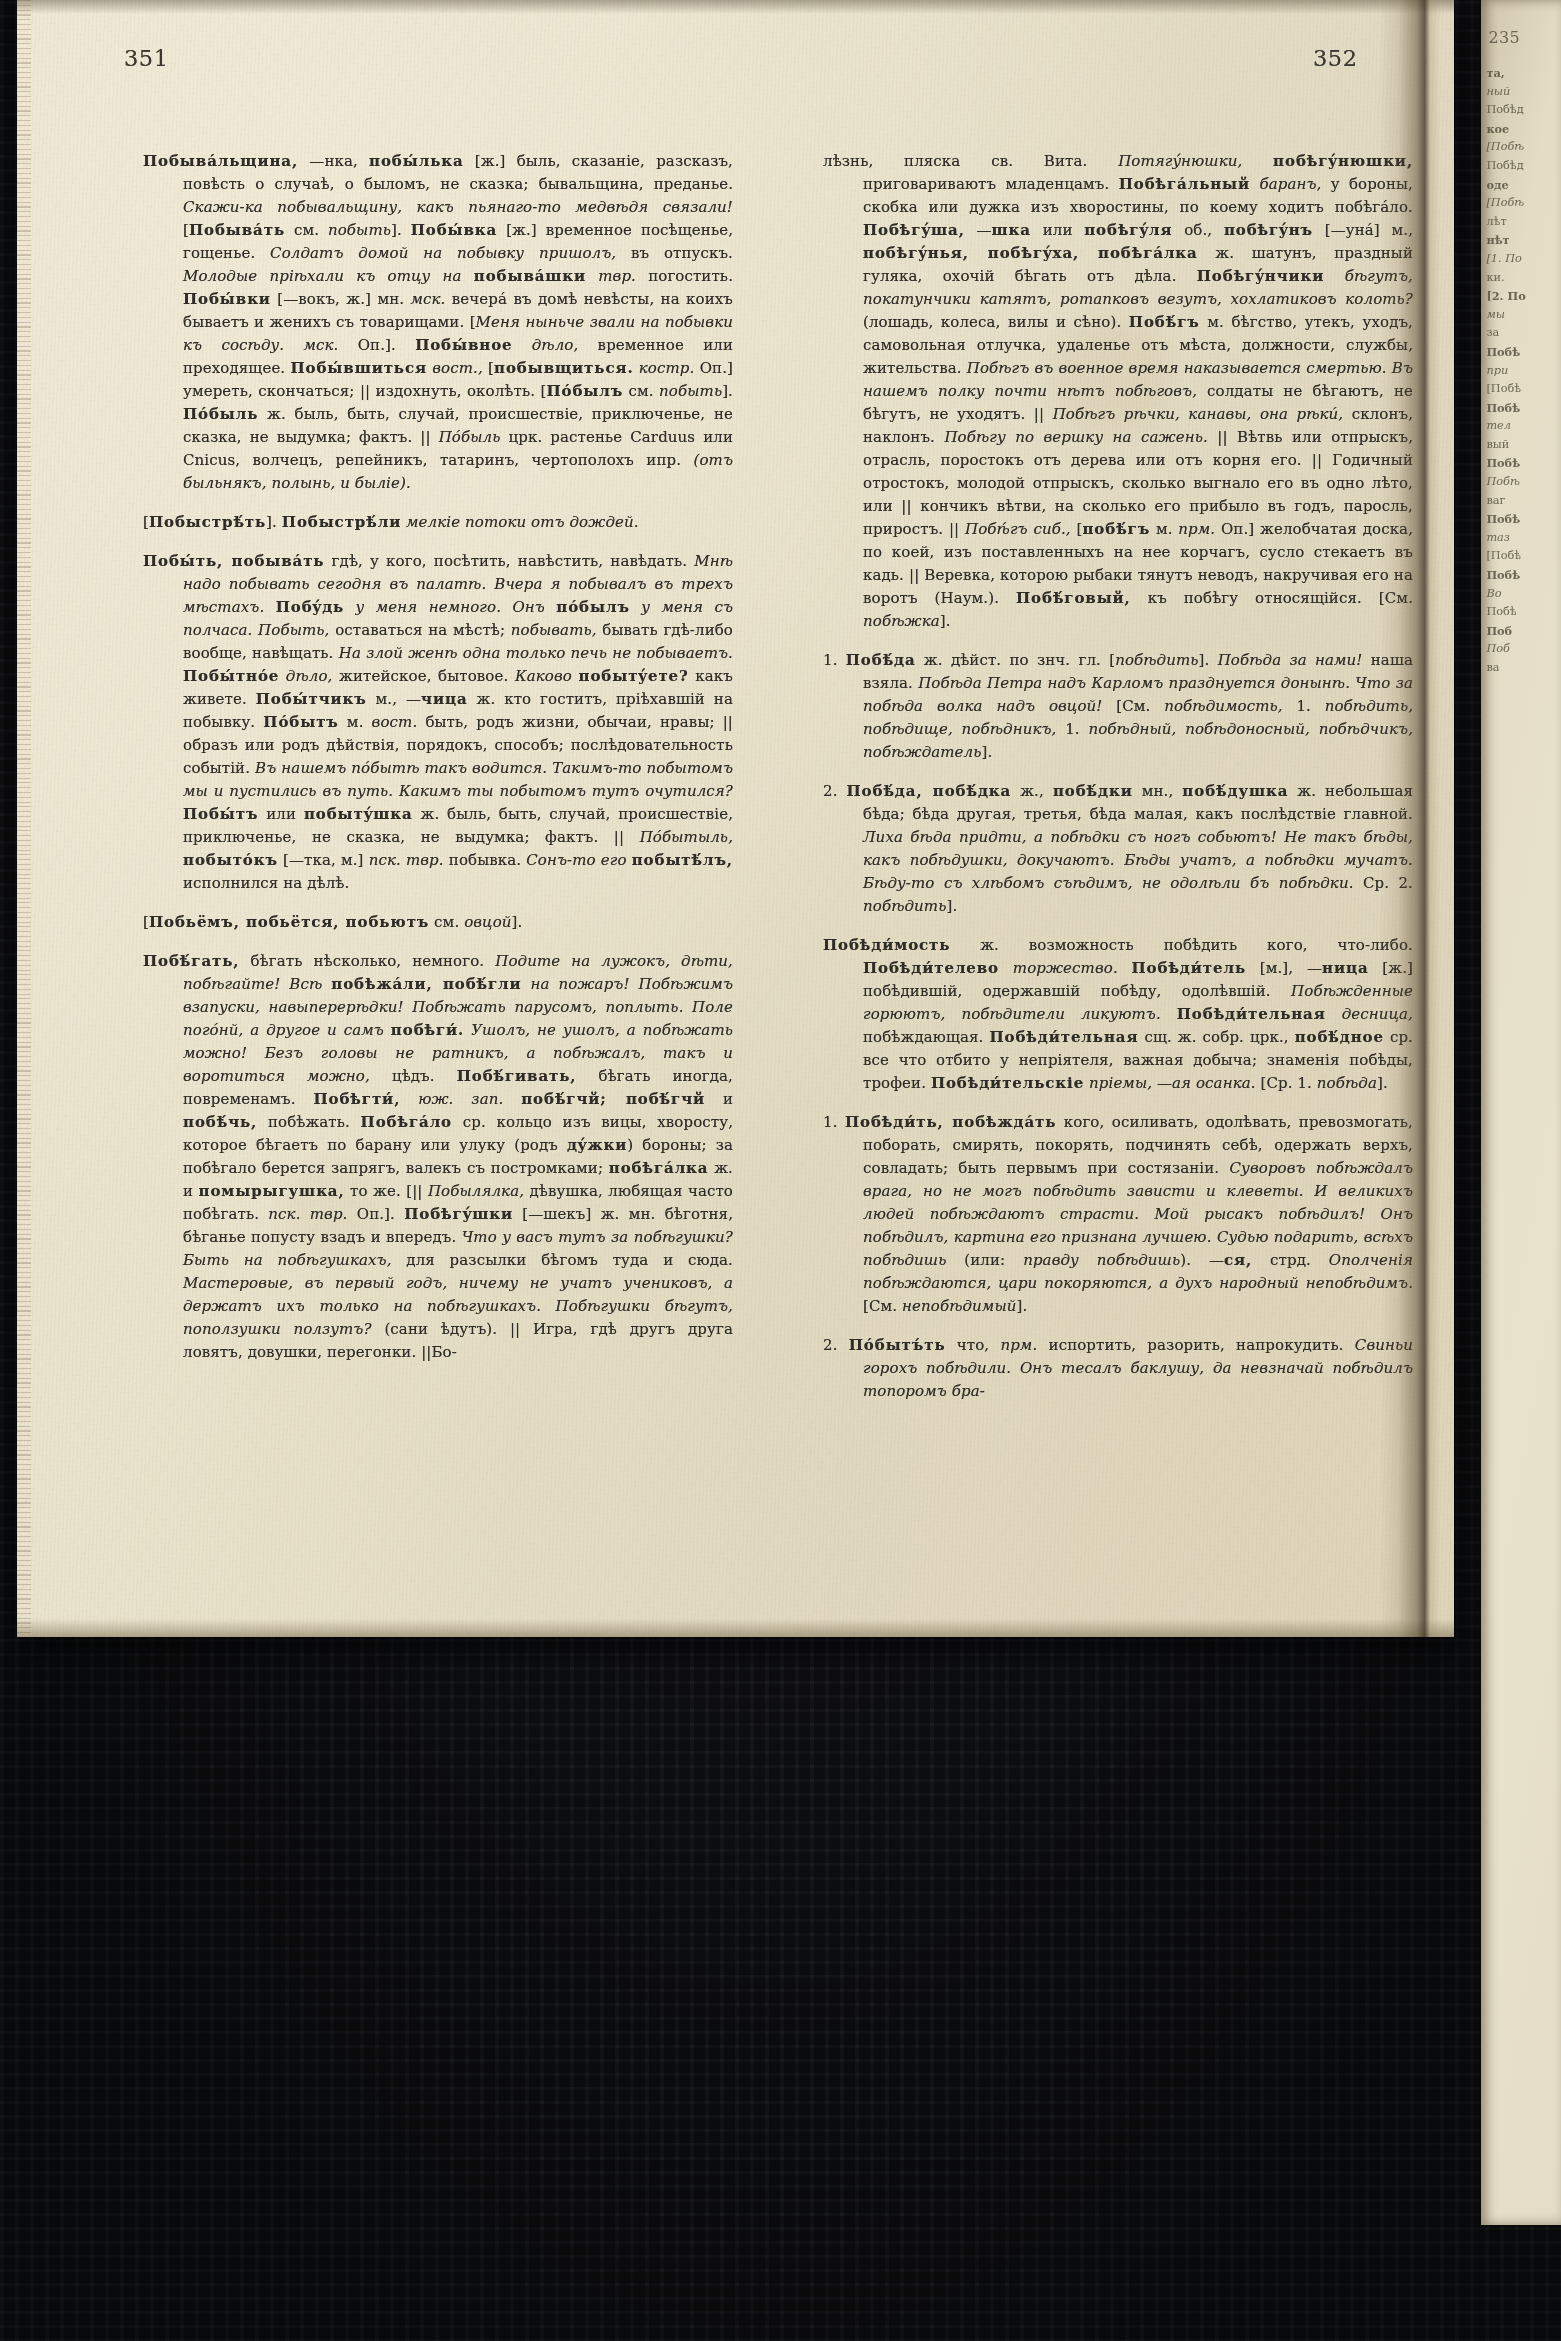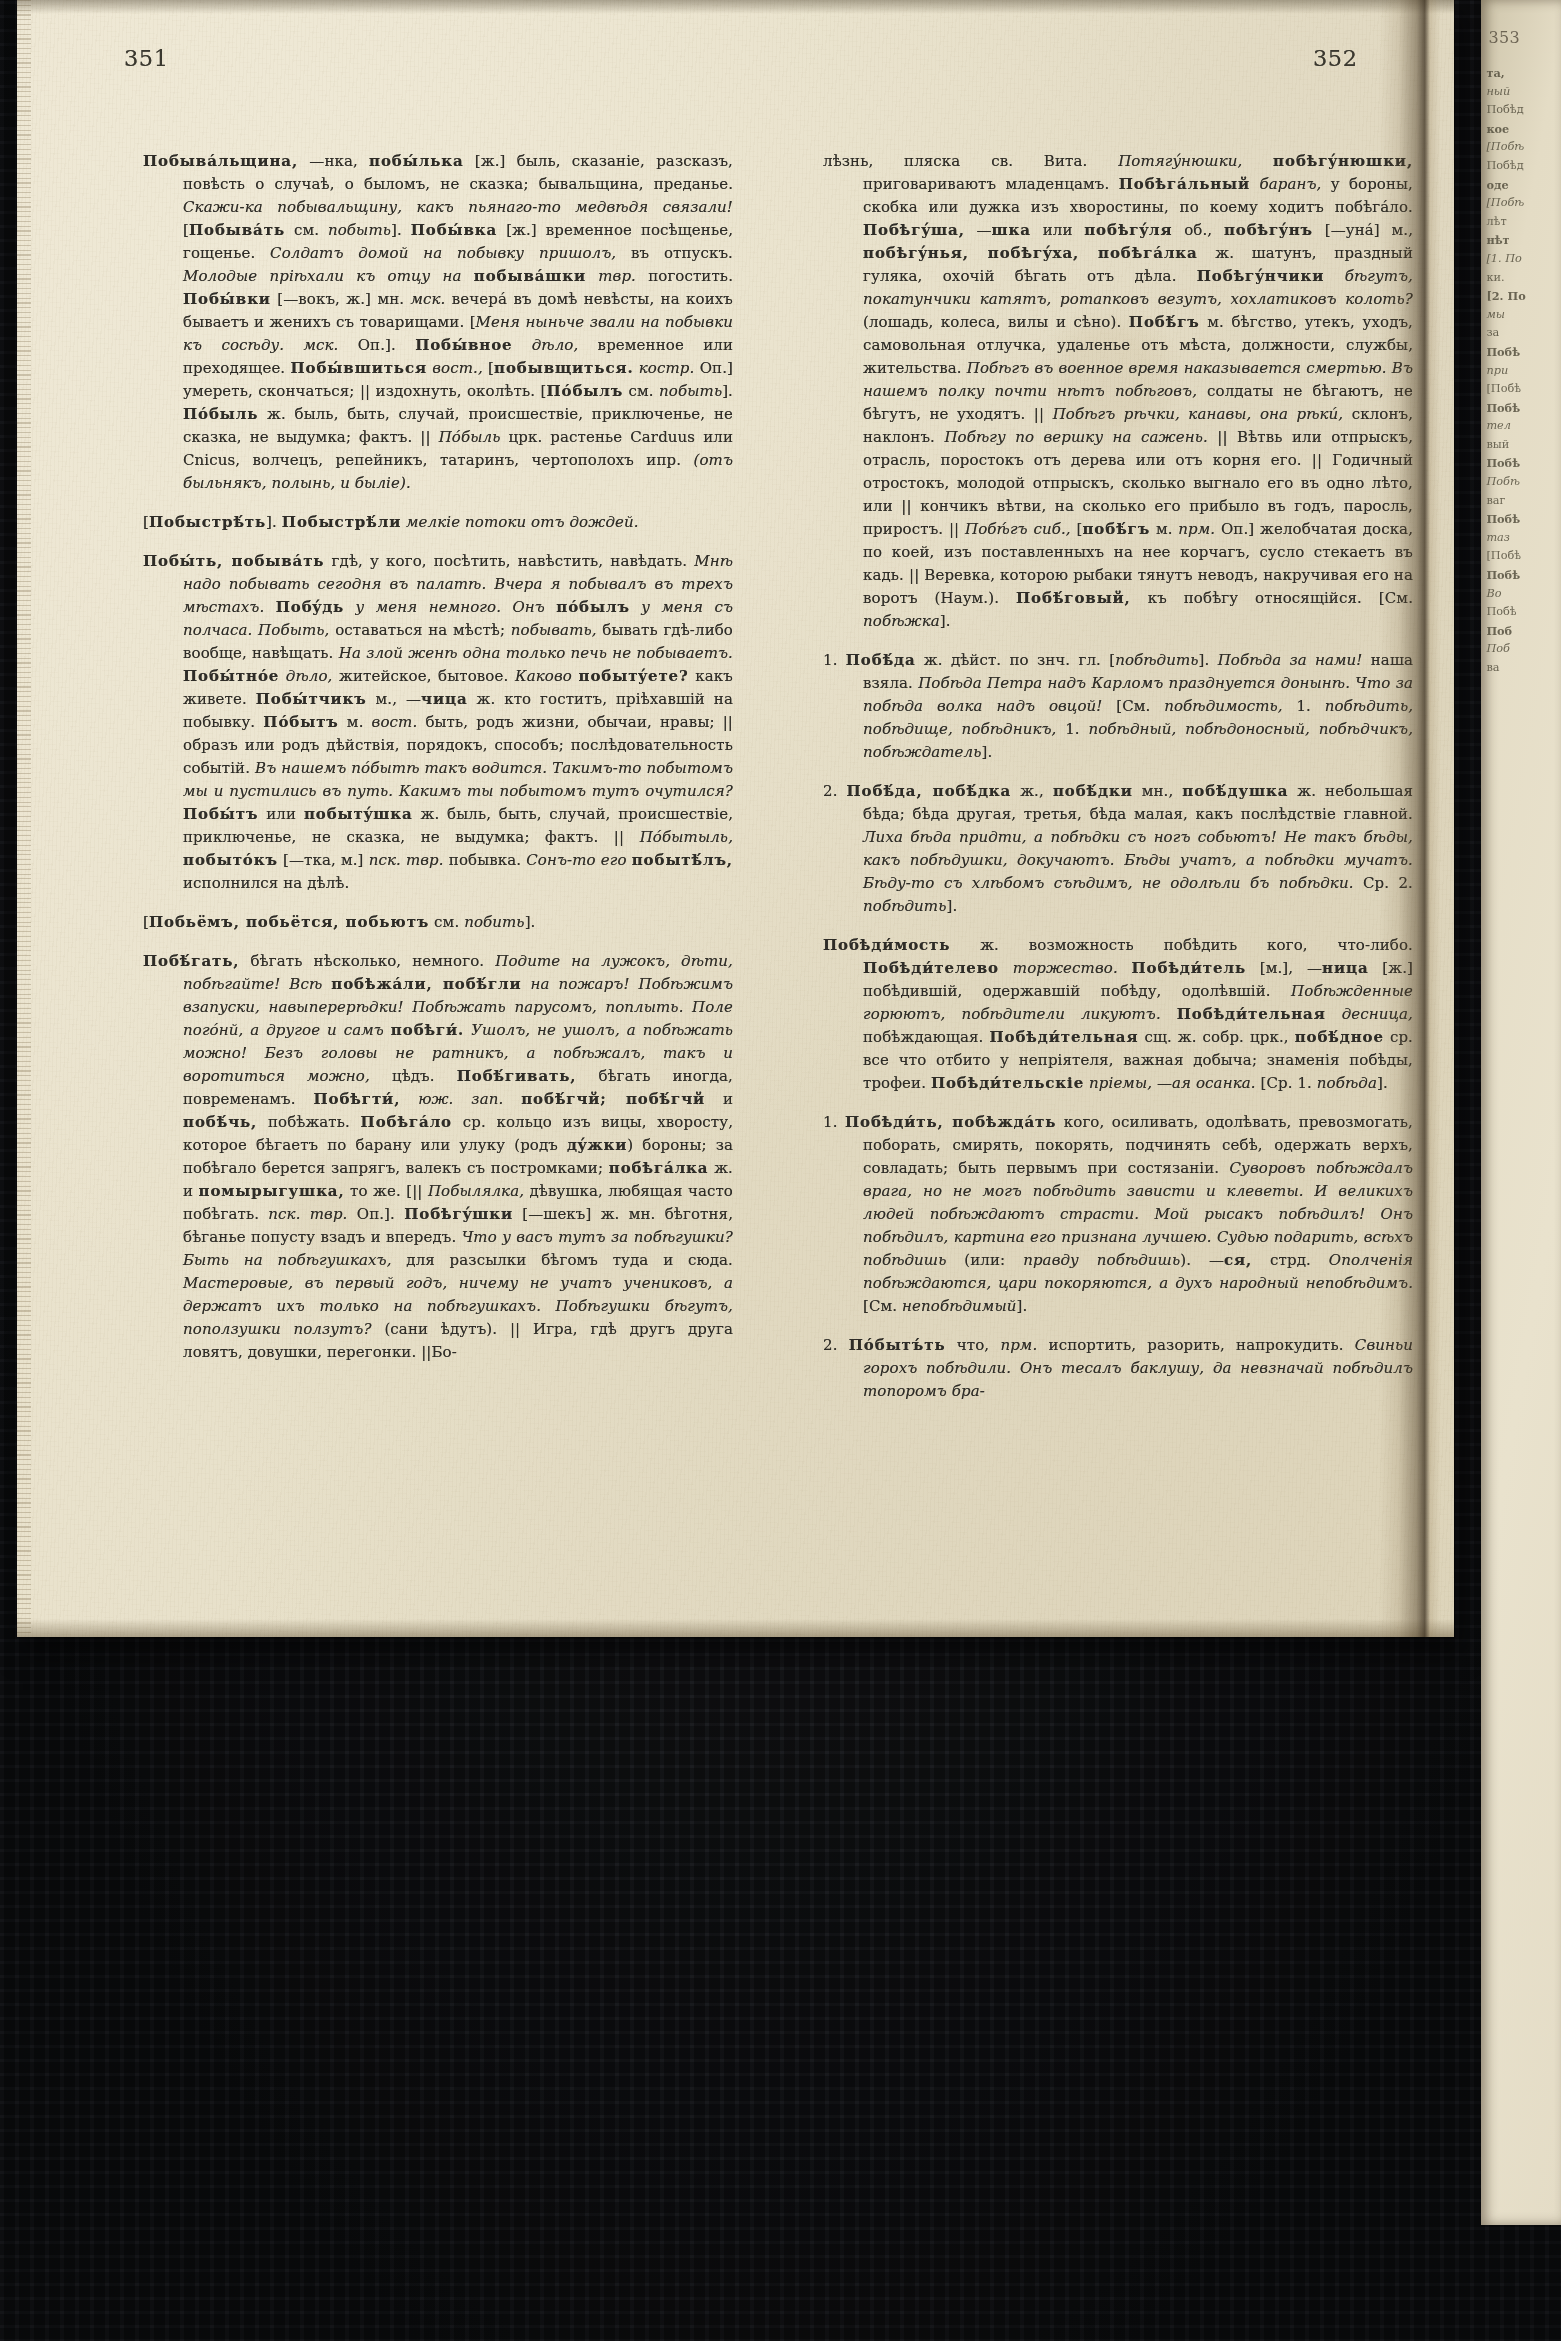--- a/index.html
+++ b/index.html
@@ -160,40 +160,40 @@
   <div id="pagenums">
     <div class="pnum left">351</div>
     <div class="pnum right">352</div>
   </div>
 
   <div id="cols">
     <div class="col" id="colL">
         <p class="hang"><b>Побывáльщина,</b> —нка, <b>побы́лька</b> [ж.] быль, сказанie, разсказъ, повѣсть о случаѣ, о быломъ, не сказка; бывальщина, преданье. <i>Скажи-ка побывальщину, какъ пьянаго-то медвѣдя связали!</i> [<b>Побывáть</b> см. <i>побыть</i>]. <b>Побы́вка</b> [ж.] временное посѣщенье, гощенье. <i>Солдатъ домой на побывку пришолъ,</i> въ отпускъ. <i>Молодые прiѣхали къ отцу на</i> <b>побывáшки</b> <i>твр.</i> погостить. <b>Побы́вки</b> [—вокъ, ж.] мн. <i>мск.</i> вечерá въ домѣ невѣсты, на коихъ бываетъ и женихъ съ товарищами. [<i>Меня ныньче звали на побывки къ сосѣду. мск.</i> Оп.]. <b>Побы́вное</b> <i>дѣло,</i> временное или преходящее. <b>Побы́вшиться</b> <i>вост.,</i> [<b>побывщиться.</b> <i>костр.</i> Оп.] умереть, скончаться; || издохнуть, околѣть. [<b>Пóбылъ</b> см. <i>побыть</i>]. <b>Пóбыль</b> ж. быль, быть, случай, происшествiе, приключенье, не сказка, не выдумка; фактъ. || <i>Пóбыль</i> црк. растенье Carduus или Cnicus, волчецъ, репейникъ, татаринъ, чертополохъ ипр. <i>(отъ быльнякъ, полынь, и былiе).</i></p>
         <p class="hang">[<b>Побыстрѣ́ть</b>]. <b>Побыстрѣ́ли</b> <i>мелкie потоки отъ дождей.</i></p>
         <p class="hang"><b>Побы́ть, побывáть</b> гдѣ, у кого, посѣтить, навѣстить, навѣдать. <i>Мнѣ надо побывать сегодня въ палатѣ. Вчера я побывалъ въ трехъ мѣстахъ.</i> <b>Побýдь</b> <i>у меня немного. Онъ</i> <b>пóбылъ</b> <i>у меня съ полчаса. Побыть,</i> оставаться на мѣстѣ; <i>побывать,</i> бывать гдѣ-либо вообще, навѣщать. <i>На злой женѣ одна только печь не побываетъ.</i> <b>Побы́тнóе</b> <i>дѣло,</i> житейское, бытовое. <i>Каково</i> <b>побытýете?</b> какъ живете. <b>Побы́тчикъ</b> м., —<b>чица</b> ж. кто гоститъ, прiѣхавшiй на побывку. <b>Пóбытъ</b> м. <i>вост.</i> быть, родъ жизни, обычаи, нравы; || образъ или родъ дѣйствiя, порядокъ, способъ; послѣдовательность событiй. <i>Въ нашемъ пóбытѣ такъ водится. Такимъ-то побытомъ мы и пустились въ путь. Какимъ ты побытомъ тутъ очутился?</i> <b>Побы́тъ</b> или <b>побытýшка</b> ж. быль, быть, случай, происшествiе, приключенье, не сказка, не выдумка; фактъ. || <i>Пóбытыль,</i> <b>побытóкъ</b> [—тка, м.] <i>пск. твр.</i> побывка. <i>Сонъ-то его</i> <b>побытѣ́лъ,</b> исполнился на дѣлѣ.</p>
-        <p class="hang">[<b>Побьёмъ, побьётся, побьютъ</b> см. <i>побить</i>].</p>
+        <p class="hang">[<b>Побьёмъ, побьётся, побьютъ</b> см. <i>овцой</i>].</p>
         <p class="hang"><b>Побѣ́гать,</b> бѣгать нѣсколько, немного. <i>Подите на лужокъ, дѣти, побѣгайте! Всѣ</i> <b>побѣжáли, побѣ́гли</b> <i>на пожаръ! Побѣжимъ взапуски, навыперерѣдки! Побѣжать парусомъ, поплыть. Поле погóнй, а другое и самъ</i> <b>побѣги́.</b> <i>Ушолъ, не ушолъ, а побѣжать можно! Безъ головы не ратникъ, а побѣжалъ, такъ и воротиться можно,</i> цѣдъ. <b>Побѣ́гивать,</b> бѣгать иногда, повременамъ. <b>Побѣгти́,</b> <i>юж. зап.</i> <b>побѣ́гчй; побѣ́гчй</b> и <b>побѣ́чь,</b> побѣжать. <b>Побѣгáло</b> ср. кольцо изъ вицы, хворосту, которое бѣгаетъ по барану или улуку (родъ <b>дýжки</b>) бороны; за побѣгало берется запрягъ, валекъ съ постромками; <b>побѣгáлка</b> ж. и <b>помырыгушка,</b> то же. [|| <i>Побылялка,</i> дѣвушка, любящая часто побѣгать. <i>пск. твр.</i> Оп.]. <b>Побѣгýшки</b> [—шекъ] ж. мн. бѣготня, бѣганье попусту взадъ и впередъ. <i>Что у васъ тутъ за побѣгушки? Быть на побѣгушкахъ,</i> для разсылки бѣгомъ туда и сюда. <i>Мастеровые, въ первый годъ, ничему не учатъ учениковъ, а держатъ ихъ только на побѣгушкахъ. Побѣгушки бѣгутъ, поползушки ползутъ?</i> (сани ѣдутъ). || Игра, гдѣ другъ друга ловятъ, довушки, перегонки. ||Бо-</p>
       </div>
     <div class="col" id="colR">
         <p class="hang">лѣзнь, пляска св. Вита. <i>Потягýнюшки,</i> <b>побѣгýнюшки,</b> приговариваютъ младенцамъ. <b>Побѣгáльный</b> <i>баранъ,</i> у бороны, скобка или дужка изъ хворостины, по коему ходитъ побѣгáло. <b>Побѣгýша,</b> —<b>шка</b> или <b>побѣгýля</b> об., <b>побѣгýнъ</b> [—унá] м., <b>побѣгýнья, побѣгýха, побѣгáлка</b> ж. шатунъ, праздный гуляка, охочiй бѣгать отъ дѣла. <b>Побѣгýнчики</b> <i>бѣгутъ, покатунчики катятъ, ротапковъ везутъ, хохлатиковъ колоть?</i> (лошадь, колеса, вилы и сѣно). <b>Побѣ́гъ</b> м. бѣгство, утекъ, уходъ, самовольная отлучка, удаленье отъ мѣста, должности, службы, жительства. <i>Побѣгъ въ военное время наказывается смертью. Въ нашемъ полку почти нѣтъ побѣговъ,</i> солдаты не бѣгаютъ, не бѣгутъ, не уходятъ. || <i>Побѣгъ рѣчки, канавы, она рѣкú,</i> склонъ, наклонъ. <i>Побѣгу по вершку на сажень.</i> || Вѣтвь или отпрыскъ, отрасль, поростокъ отъ дерева или отъ корня его. || Годичный отростокъ, молодой отпрыскъ, сколько выгнало его въ одно лѣто, или || кончикъ вѣтви, на сколько его прибыло въ годъ, паросль, приростъ. || <i>Побѣ́гъ сиб.,</i> [<b>побѣ́гъ</b> м. <i>прм.</i> Оп.] желобчатая доска, по коей, изъ поставленныхъ на нее корчагъ, сусло стекаетъ въ кадь. || Веревка, которою рыбаки тянутъ неводъ, накручивая его на воротъ (Наум.). <b>Побѣ́говый,</b> къ побѣгу относящiйся. [См. <i>побѣжка</i>].</p>
         <p class="numhang">1. <b>Побѣ́да</b> ж. дѣйст. по знч. гл. [<i>побѣдить</i>]. <i>Побѣда за нами!</i> наша взяла. <i>Побѣда Петра надъ Карломъ празднуется донынѣ. Что за побѣда волка надъ овцой!</i> [См. <i>побѣдимость,</i> 1. <i>побѣдить, побѣдище, побѣдникъ,</i> 1. <i>побѣдный, побѣдоносный, побѣдчикъ, побѣждатель</i>].</p>
         <p class="numhang">2. <b>Побѣ́да, побѣ́дка</b> ж., <b>побѣ́дки</b> мн., <b>побѣ́душка</b> ж. небольшая бѣда; бѣда другая, третья, бѣда малая, какъ послѣдствiе главной. <i>Лиха бѣда придти, а побѣдки съ ногъ собьютъ! Не такъ бѣды, какъ побѣдушки, докучаютъ. Бѣды учатъ, а побѣдки мучатъ. Бѣду-то съ хлѣбомъ съѣдимъ, не одолѣли бъ побѣдки.</i> Ср. 2. <i>побѣдить</i>].</p>
         <p class="hang"><b>Побѣди́мость</b> ж. возможность побѣдить кого, что-либо. <b>Побѣди́телево</b> <i>торжество.</i> <b>Побѣди́тель</b> [м.], —<b>ница</b> [ж.] побѣдившiй, одержавшiй побѣду, одолѣвшiй. <i>Побѣжденные горюютъ, побѣдители ликуютъ.</i> <b>Побѣди́тельная</b> <i>десница,</i> побѣждающая. <b>Побѣди́тельная</b> сщ. ж. собр. црк., <b>побѣ́дное</b> ср. все что отбито у непрiятеля, важная добыча; знаменiя побѣды, трофеи. <b>Побѣди́тельскiе</b> <i>прiемы,</i> —<i>ая осанка.</i> [Ср. 1. <i>побѣда</i>].</p>
         <p class="numhang">1. <b>Побѣди́ть, побѣждáть</b> кого, осиливать, одолѣвать, превозмогать, поборать, смирять, покорять, подчинять себѣ, одержать верхъ, совладать; быть первымъ при состязанiи. <i>Суворовъ побѣждалъ врага, но не могъ побѣдить зависти и клеветы. И великихъ людей побѣждаютъ страсти. Мой рысакъ побѣдилъ! Онъ побѣдилъ, картина его признана лучшею. Судью подарить, всѣхъ побѣдишь</i> (или: <i>правду побѣдишь</i>). —<b>ся,</b> стрд. <i>Ополченiя побѣждаются, цари покоряются, а духъ народный непобѣдимъ.</i> [См. <i>непобѣдимый</i>].</p>
         <p class="numhang">2. <b>Пóбытъ́ть</b> что, <i>прм.</i> испортить, разорить, напрокудить. <i>Свиньи горохъ побѣдили. Онъ тесалъ баклушу, да невзначай побѣдилъ топоромъ бра-</i></p>
       </div>
   </div>
 
   <div id="topedge"></div>
   <div id="botedge"></div>
   <div id="gutter"></div>
 </div>
 
 <div id="facing">
-  <div class="fnum">353</div>
+  <div class="fnum">235</div>
   <div class="fcol" id="facingLines">
       <div class="fline b">та,</div>
       <div class="fline i">ный</div>
       <div class="fline">Побѣд</div>
       <div class="fline b">кое</div>
       <div class="fline i">[Побѣ</div>
       <div class="fline">Побѣд</div>
       <div class="fline b">оде</div>
       <div class="fline i">[Побѣ</div>
       <div class="fline">лѣт</div>

